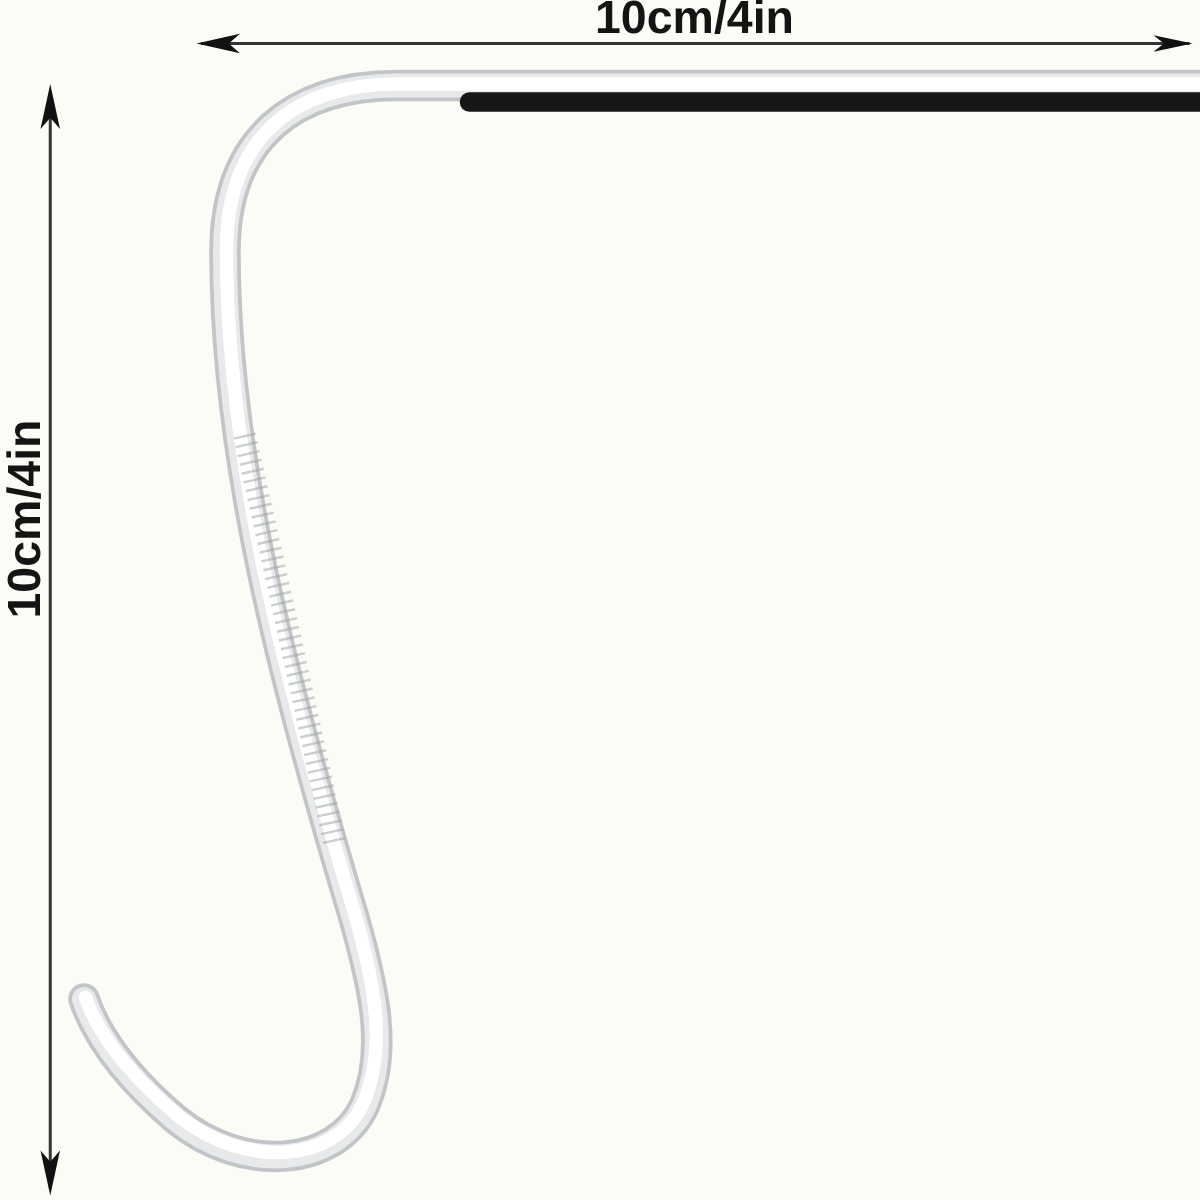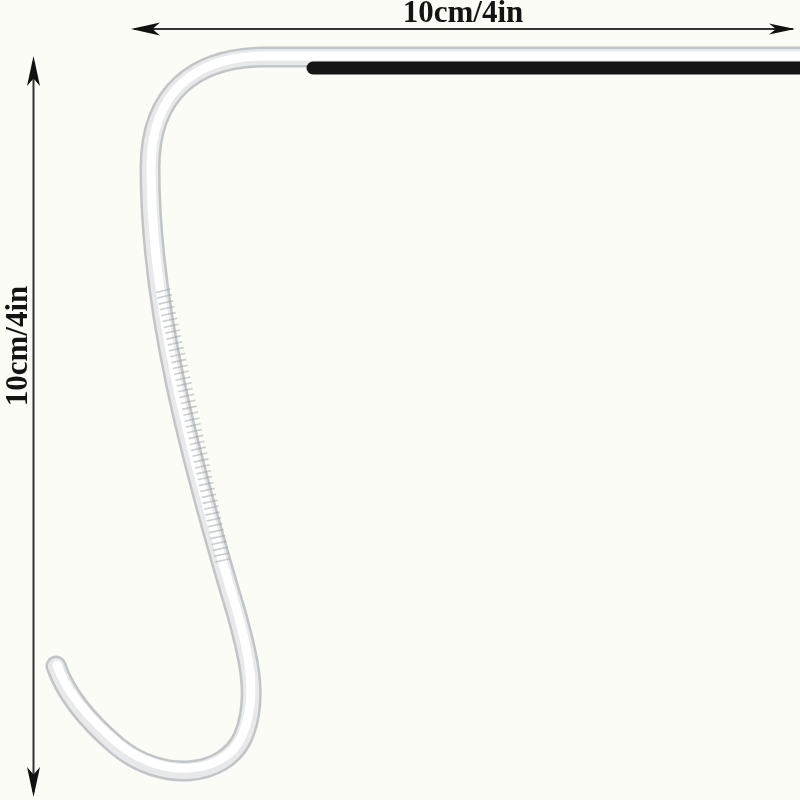--- a/index.html
+++ b/index.html
@@ -5,21 +5,21 @@
   html, body {
     margin: 0;
     padding: 0;
     background: #fcfcf6;
   }
   .stage {
     position: relative;
     width: 800px;
     height: 800px;
     overflow: hidden;
-    font-family: Liberation Serif, serif;
+    font-family: Liberation Sans, sans-serif;
   }
   .stage svg {
     position: absolute;
     left: 0;
     top: 0;
     display: block;
   }
   .dim-label {
     position: absolute;
     font-weight: 700;

